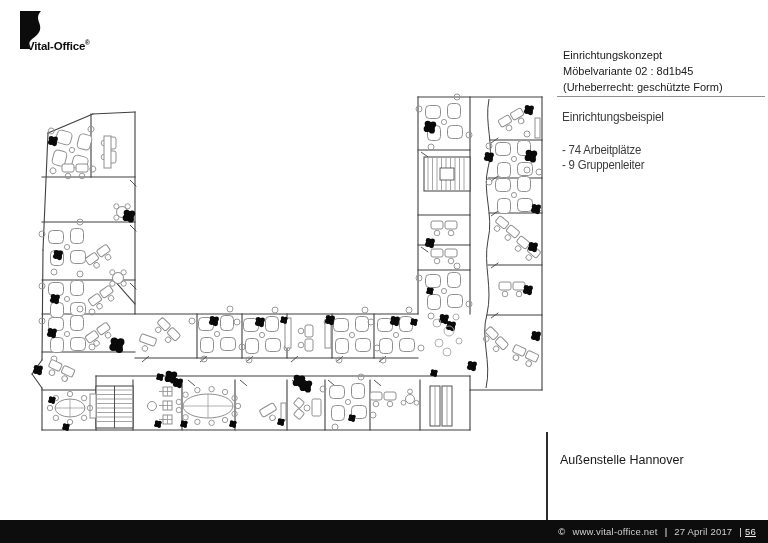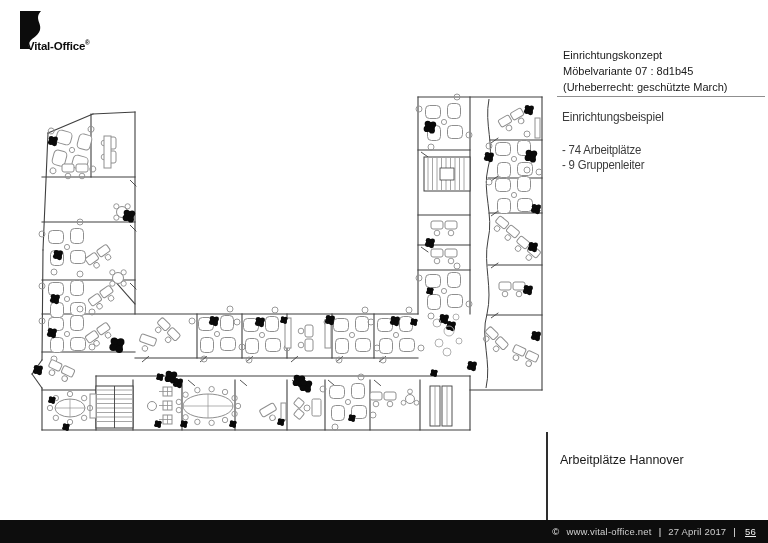--- a/index.html
+++ b/index.html
@@ -13,21 +13,21 @@
   .hrule{position:absolute;left:557px;top:96px;width:208px;height:1px;background:#8f8f8f;}
   .concept{position:absolute;left:562px;top:110px;width:200px;color:#3c3c3c;transform:scaleX(.95);transform-origin:left top;}
   .concept .t{font-size:12.5px;letter-spacing:-0.2px;}
   .concept ul{list-style:none;margin:19px 0 0 0;padding:0;font-size:12px;line-height:15px;letter-spacing:-0.2px;}
   .vline{position:absolute;left:546px;top:432px;width:2px;height:88px;background:#2e2e2e;}
   .client{position:absolute;left:560px;top:438px;width:200px;font-size:12.5px;line-height:17px;color:#181818;}
   .client .site{margin-top:14px;}
   .footer{position:absolute;left:0;top:520px;width:768px;height:23px;background:#0d0d0d;display:flex;align-items:center;justify-content:flex-end;padding-right:12px;box-sizing:border-box;color:#efefef;font-size:9.5px;letter-spacing:.2px;}
   .footer span{display:inline-block;}
   .footer .gap{margin:16px 7px;color:#cfcfcf;}
-  .footer .pg{margin-left:9px;text-decoration:underline;}
+  .footer .pg{margin-left:3px;text-decoration:underline;}
 </style>
 </head>
 <body>
 
 <div class="page">
 
   <div class="logo">
     <svg width="38" height="38" viewBox="0 0 38 38">
       <rect x="0" y="0" width="38" height="38" fill="#0c0c0c"></rect>
       <path d="M21,0 L38,0 L38,38 L13,38 C10,38 8,36 9,33 C10,27 18,26 20,19 C22,12 14,8 21,0 Z" fill="#ffffff"></path>
@@ -855,38 +855,38 @@
       <circle cx="437" cy="323" r="4" fill="none" stroke="#a8a8a8" stroke-width="0.9"></circle>
       <circle cx="449" cy="331" r="5" fill="none" stroke="#a8a8a8" stroke-width="0.9"></circle>
       <circle cx="439" cy="343" r="4" fill="none" stroke="#a8a8a8" stroke-width="0.9"></circle>
       <circle cx="456" cy="317" r="3" fill="none" stroke="#a8a8a8" stroke-width="0.9"></circle>
       <circle cx="447" cy="352" r="4" fill="none" stroke="#a8a8a8" stroke-width="0.9"></circle>
       <circle cx="459" cy="341" r="3" fill="none" stroke="#a8a8a8" stroke-width="0.9"></circle>
     </svg>
 
   <div class="hd">
     <div>Einrichtungskonzept</div>
-    <div>Möbelvariante 07 : 8d1b45</div>
-    <div>(Urheberrecht: geschützte March)</div>
+    <div>Möbelvariante 02 : 8d1b45</div>
+    <div>(Urheberrecht: geschützte Form)</div>
   </div>
 
   <div class="hrule"></div>
 
   <div class="concept">
     <div class="t">Einrichtungsbeispiel</div>
     <ul>
       <li>- 74 Arbeitplätze</li>
       <li>- 9 Gruppenleiter</li>
     </ul>
   </div>
 
   <div class="vline"></div>
 
   <div class="client">
-    <div class="site">Arbeitplätze Hannover</div>
+    <div class="site">Außenstelle Hannover</div>
   </div>
 
   <div class="footer">
     <span>©</span>
     <span class="gap">www.vital-office.net</span>
     <span>|</span>
     <span class="gap">27 April 2017</span>
     <span>|</span>
     <span class="pg">56</span>
   </div>

